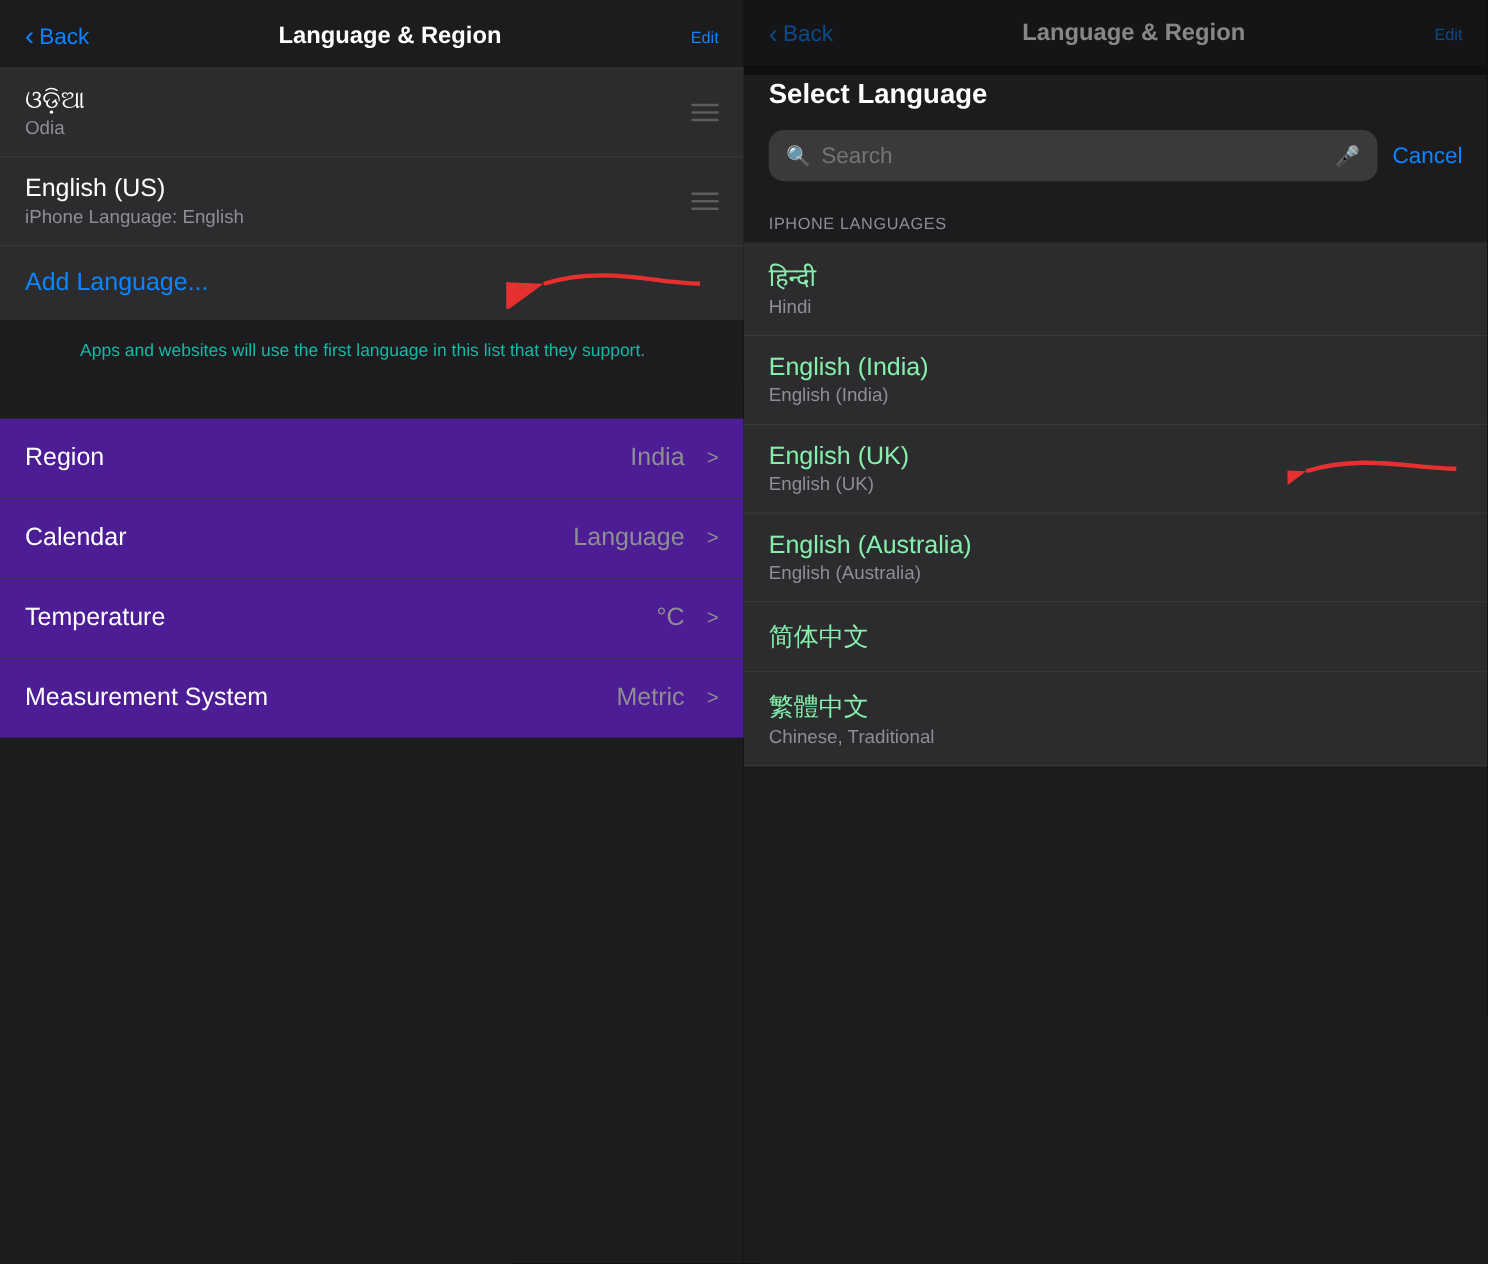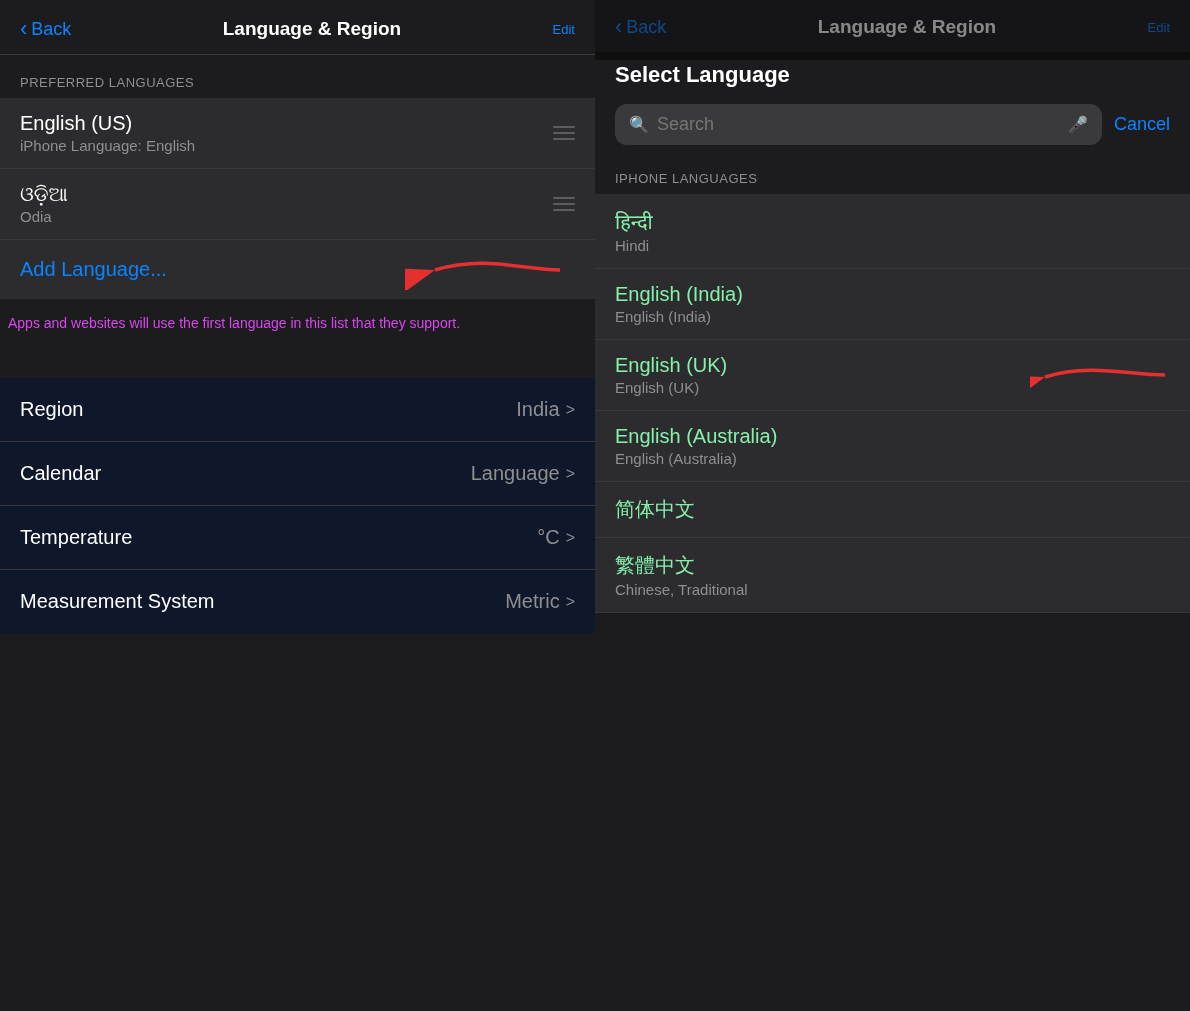--- a/index.html
+++ b/index.html
@@ -119,55 +119,56 @@
     .add-language {
       padding: 18px 20px;
       background: #2c2c2e;
       color: #0a84ff;
       font-size: 20px;
       cursor: pointer;
       position: relative;
     }
 
     .helper-text {
-      padding: 14px 8px;
-      color: #d946ef;
+      padding: 14px 20px;
+      color: #14b8a6;
       font-size: 14px;
       line-height: 1.5;
       background: #1c1c1e;
+      margin-left: 44px;
     }
 
     .settings-section {
       margin-top: 30px;
       background: #2c2c2e;
     }
 
     .settings-item {
       display: flex;
       align-items: center;
       justify-content: space-between;
       padding: 20px 20px;
       border-bottom: 1px solid #3a3a3c;
-      background: #0f172a;
+      background: #4c1d95;
       cursor: pointer;
     }
 
     .settings-item:last-child {
       border-bottom: none;
     }
 
     .settings-item-label {
       font-size: 20px;
       color: #fff;
     }
 
     .settings-item-value {
       display: flex;
       align-items: center;
-      gap: 6px;
+      gap: 18px;
       color: #8e8e93;
       font-size: 20px;
     }
 
     .chevron-right {
       color: #8e8e93;
       font-size: 16px;
     }
 
     
@@ -307,40 +308,39 @@
 
   <div class="nav-bar">
     <div class="nav-back">
       <span class="nav-back-chevron">‹</span>
       <span>Back</span>
     </div>
     <span class="nav-title">Language &amp; Region</span>
     <span class="nav-edit">Edit</span>
   </div>
 
-  <div class="section-header">PREFERRED LANGUAGES</div>
 
   <div class="list-group">
+
+    <div class="list-item">
+      <div class="list-item-content">
+        <span class="list-item-title">ଓଡ଼ିଆ</span>
+        <span class="list-item-subtitle">Odia</span>
+      </div>
+      <div class="drag-handle">
+        <div class="drag-line"></div>
+        <div class="drag-line"></div>
+        <div class="drag-line"></div>
+      </div>
+    </div>
 
     <div class="list-item">
       <div class="list-item-content">
         <span class="list-item-title">English (US)</span>
         <span class="list-item-subtitle">iPhone Language: English</span>
-      </div>
-      <div class="drag-handle">
-        <div class="drag-line"></div>
-        <div class="drag-line"></div>
-        <div class="drag-line"></div>
-      </div>
-    </div>
-
-    <div class="list-item">
-      <div class="list-item-content">
-        <span class="list-item-title">ଓଡ଼ିଆ</span>
-        <span class="list-item-subtitle">Odia</span>
       </div>
       <div class="drag-handle">
         <div class="drag-line"></div>
         <div class="drag-line"></div>
         <div class="drag-line"></div>
       </div>
     </div>
 
     <div class="add-language arrow-container">
       <span>Add Language...</span>

